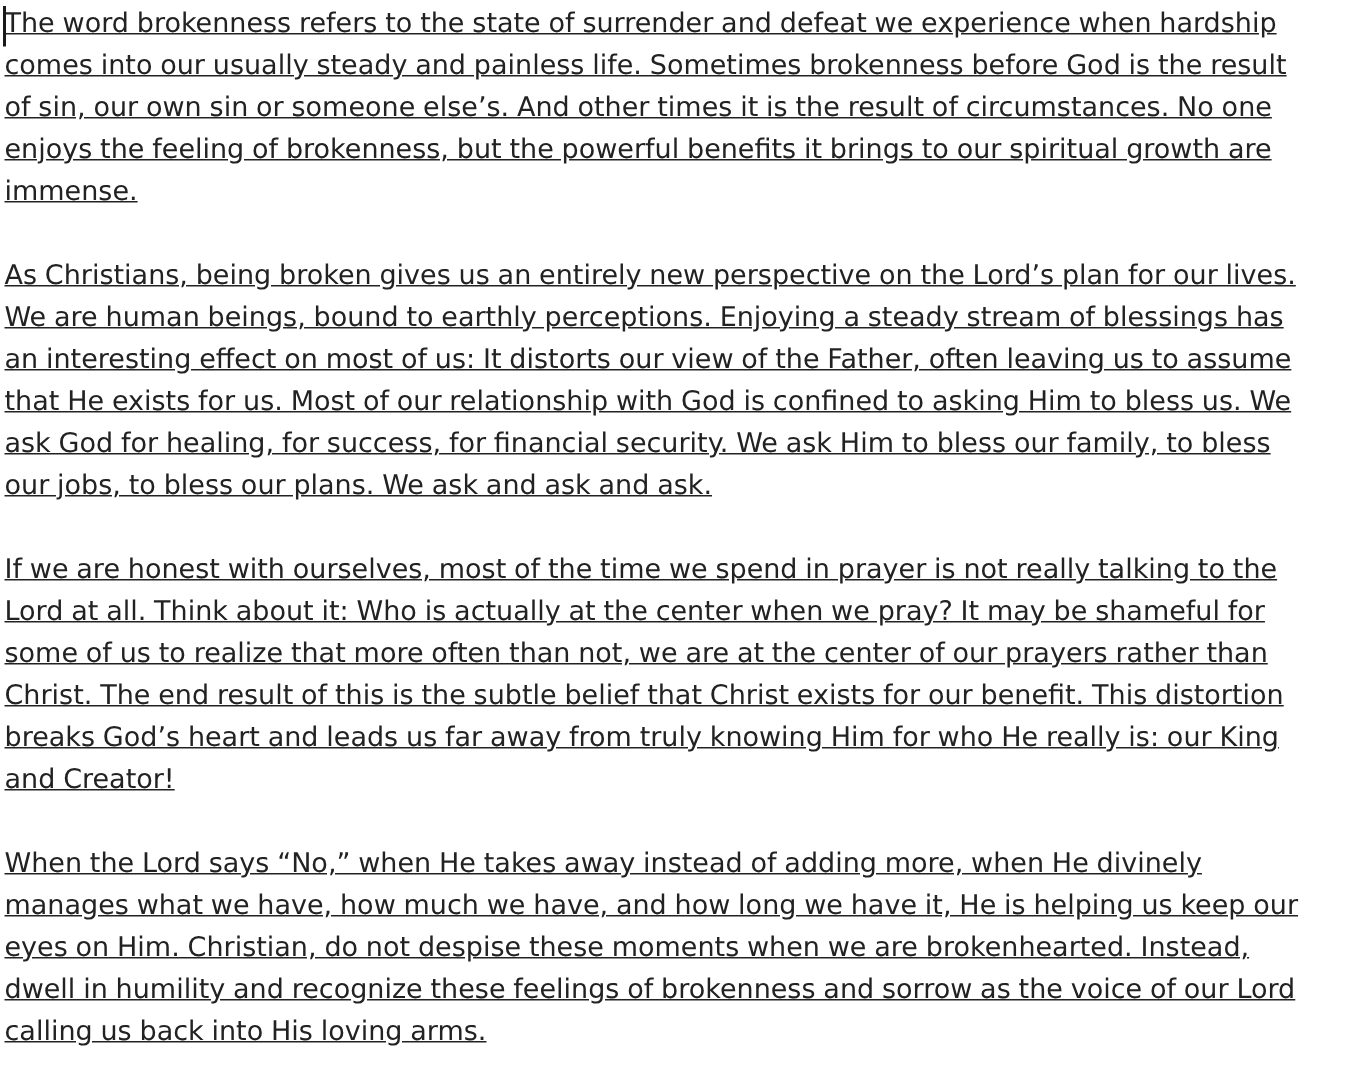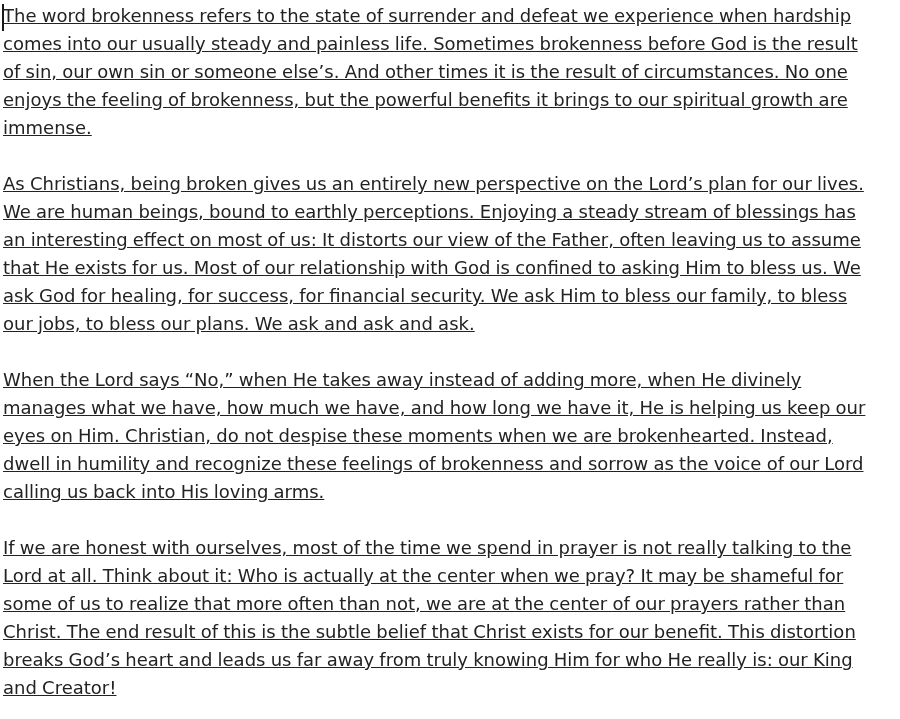--- a/index.html
+++ b/index.html
@@ -61,25 +61,25 @@
 comes into our usually steady and painless life. Sometimes brokenness before God is the result
 of sin, our own sin or someone else’s. And other times it is the result of circumstances. No one
 enjoys the feeling of brokenness, but the powerful benefits it brings to our spiritual growth are
 immense.</p>
     <p class="para">As Christians, being broken gives us an entirely new perspective on the Lord’s plan for our lives.
 We are human beings, bound to earthly perceptions. Enjoying a steady stream of blessings has
 an interesting effect on most of us: It distorts our view of the Father, often leaving us to assume
 that He exists for us. Most of our relationship with God is confined to asking Him to bless us. We
 ask God for healing, for success, for financial security. We ask Him to bless our family, to bless
 our jobs, to bless our plans. We ask and ask and ask.</p>
-    <p class="para">When the Lord says “No,” when He takes away instead of adding more, when He divinely
-manages what we have, how much we have, and how long we have it, He is helping us keep our
-eyes on Him. Christian, do not despise these moments when we are brokenhearted. Instead,
-dwell in humility and recognize these feelings of brokenness and sorrow as the voice of our Lord
-calling us back into His loving arms.</p>
     <p class="para">If we are honest with ourselves, most of the time we spend in prayer is not really talking to the
 Lord at all. Think about it: Who is actually at the center when we pray? It may be shameful for
 some of us to realize that more often than not, we are at the center of our prayers rather than
 Christ. The end result of this is the subtle belief that Christ exists for our benefit. This distortion
 breaks God’s heart and leads us far away from truly knowing Him for who He really is: our King
 and Creator!</p>
+    <p class="para">When the Lord says “No,” when He takes away instead of adding more, when He divinely
+manages what we have, how much we have, and how long we have it, He is helping us keep our
+eyes on Him. Christian, do not despise these moments when we are brokenhearted. Instead,
+dwell in humility and recognize these feelings of brokenness and sorrow as the voice of our Lord
+calling us back into His loving arms.</p>
   </div>
 </div>
 
 </body></html>

